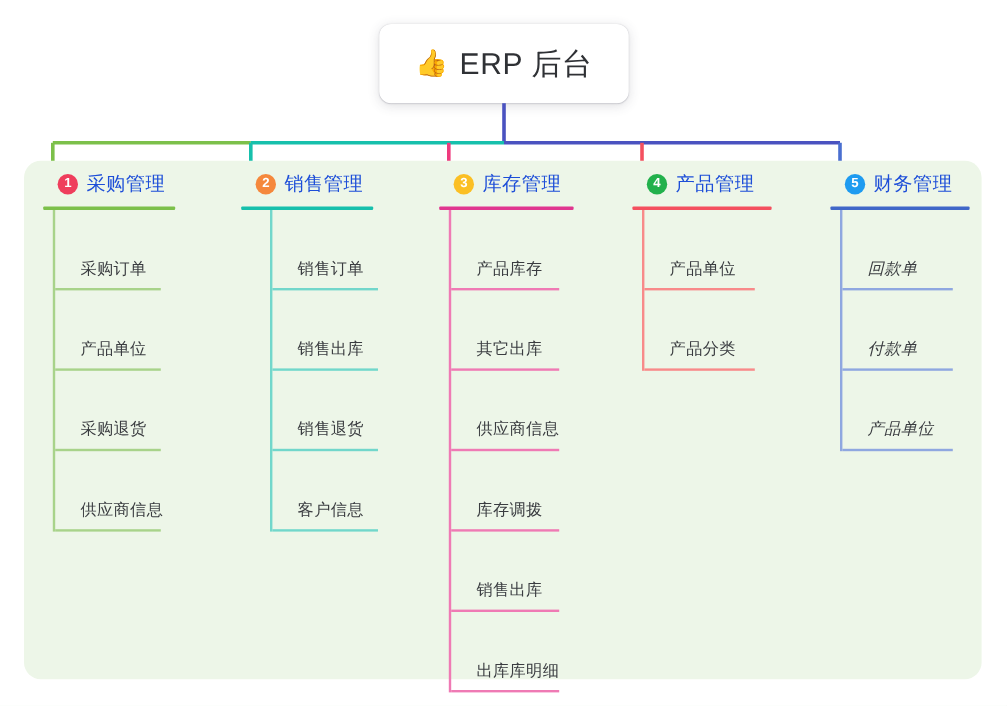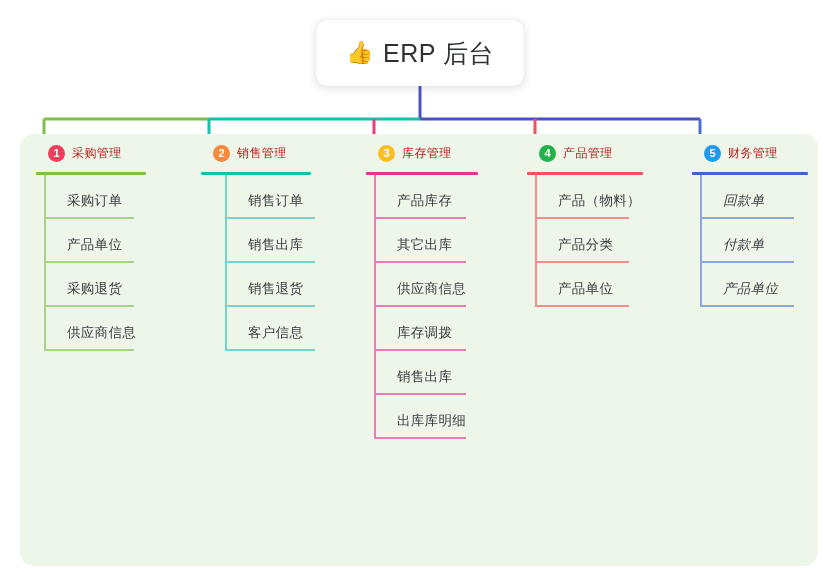--- a/index.html
+++ b/index.html
@@ -93,22 +93,22 @@
     height: 17px;
     border-radius: 50%;
     color: #ffffff;
     font-size: 11px;
     line-height: 17px;
     text-align: center;
     font-weight: 700;
     flex: 0 0 auto;
   }
   .col-title {
-    font-size: 12px;
-    color: #b91c1c;
+    font-size: 16px;
+    color: #1d4ed8;
     letter-spacing: 0.4px;
   }
   .head-rule {
     height: 3px;
     border-radius: 1px;
     margin-top: 6px;
   }
 
   .items {
     position: relative;
@@ -116,21 +116,21 @@
   }
   .spine {
     position: absolute;
     left: 0px;
     top: 0;
     width: 2px;
     bottom: 0;
   }
   .item {
     position: relative;
-    height: 44px;
+    height: 67px;
     box-sizing: border-box;
   }
   .item-label {
     position: absolute;
     left: 22px;
     bottom: 9px;
     font-size: 13.5px;
     color: #3a3c40;
     white-space: nowrap;
     letter-spacing: 0.3px;
@@ -257,29 +257,25 @@
       </div>
       <div class="column" style="left: 527px; width: 116px;">
         <div class="col-head" style="padding-left: 12px;">
           <span class="badge" style="background: rgb(34, 177, 76);">4</span>
           <span class="col-title">产品管理</span>
         </div>
         <div class="head-rule" style="background: rgb(244, 80, 95); width: 116px;"></div>
         <div class="items" style="margin-left: 8px;">
           <div class="spine" style="background: rgb(248, 138, 138);"></div>
           <div class="item">
-            <div class="item-label">产品（物料）</div>
+            <div class="item-label">产品单位</div>
             <div class="item-rule" style="background: rgb(248, 138, 138); width: 92px;"></div>
           </div>
           <div class="item">
             <div class="item-label">产品分类</div>
-            <div class="item-rule" style="background: rgb(248, 138, 138); width: 92px;"></div>
-          </div>
-          <div class="item">
-            <div class="item-label">产品单位</div>
             <div class="item-rule" style="background: rgb(248, 138, 138); width: 92px;"></div>
           </div>
         </div>
       </div>
       <div class="column" style="left: 692px; width: 116px;">
         <div class="col-head" style="padding-left: 12px;">
           <span class="badge" style="background: rgb(30, 155, 240);">5</span>
           <span class="col-title">财务管理</span>
         </div>
         <div class="head-rule" style="background: rgb(64, 103, 200); width: 116px;"></div>

